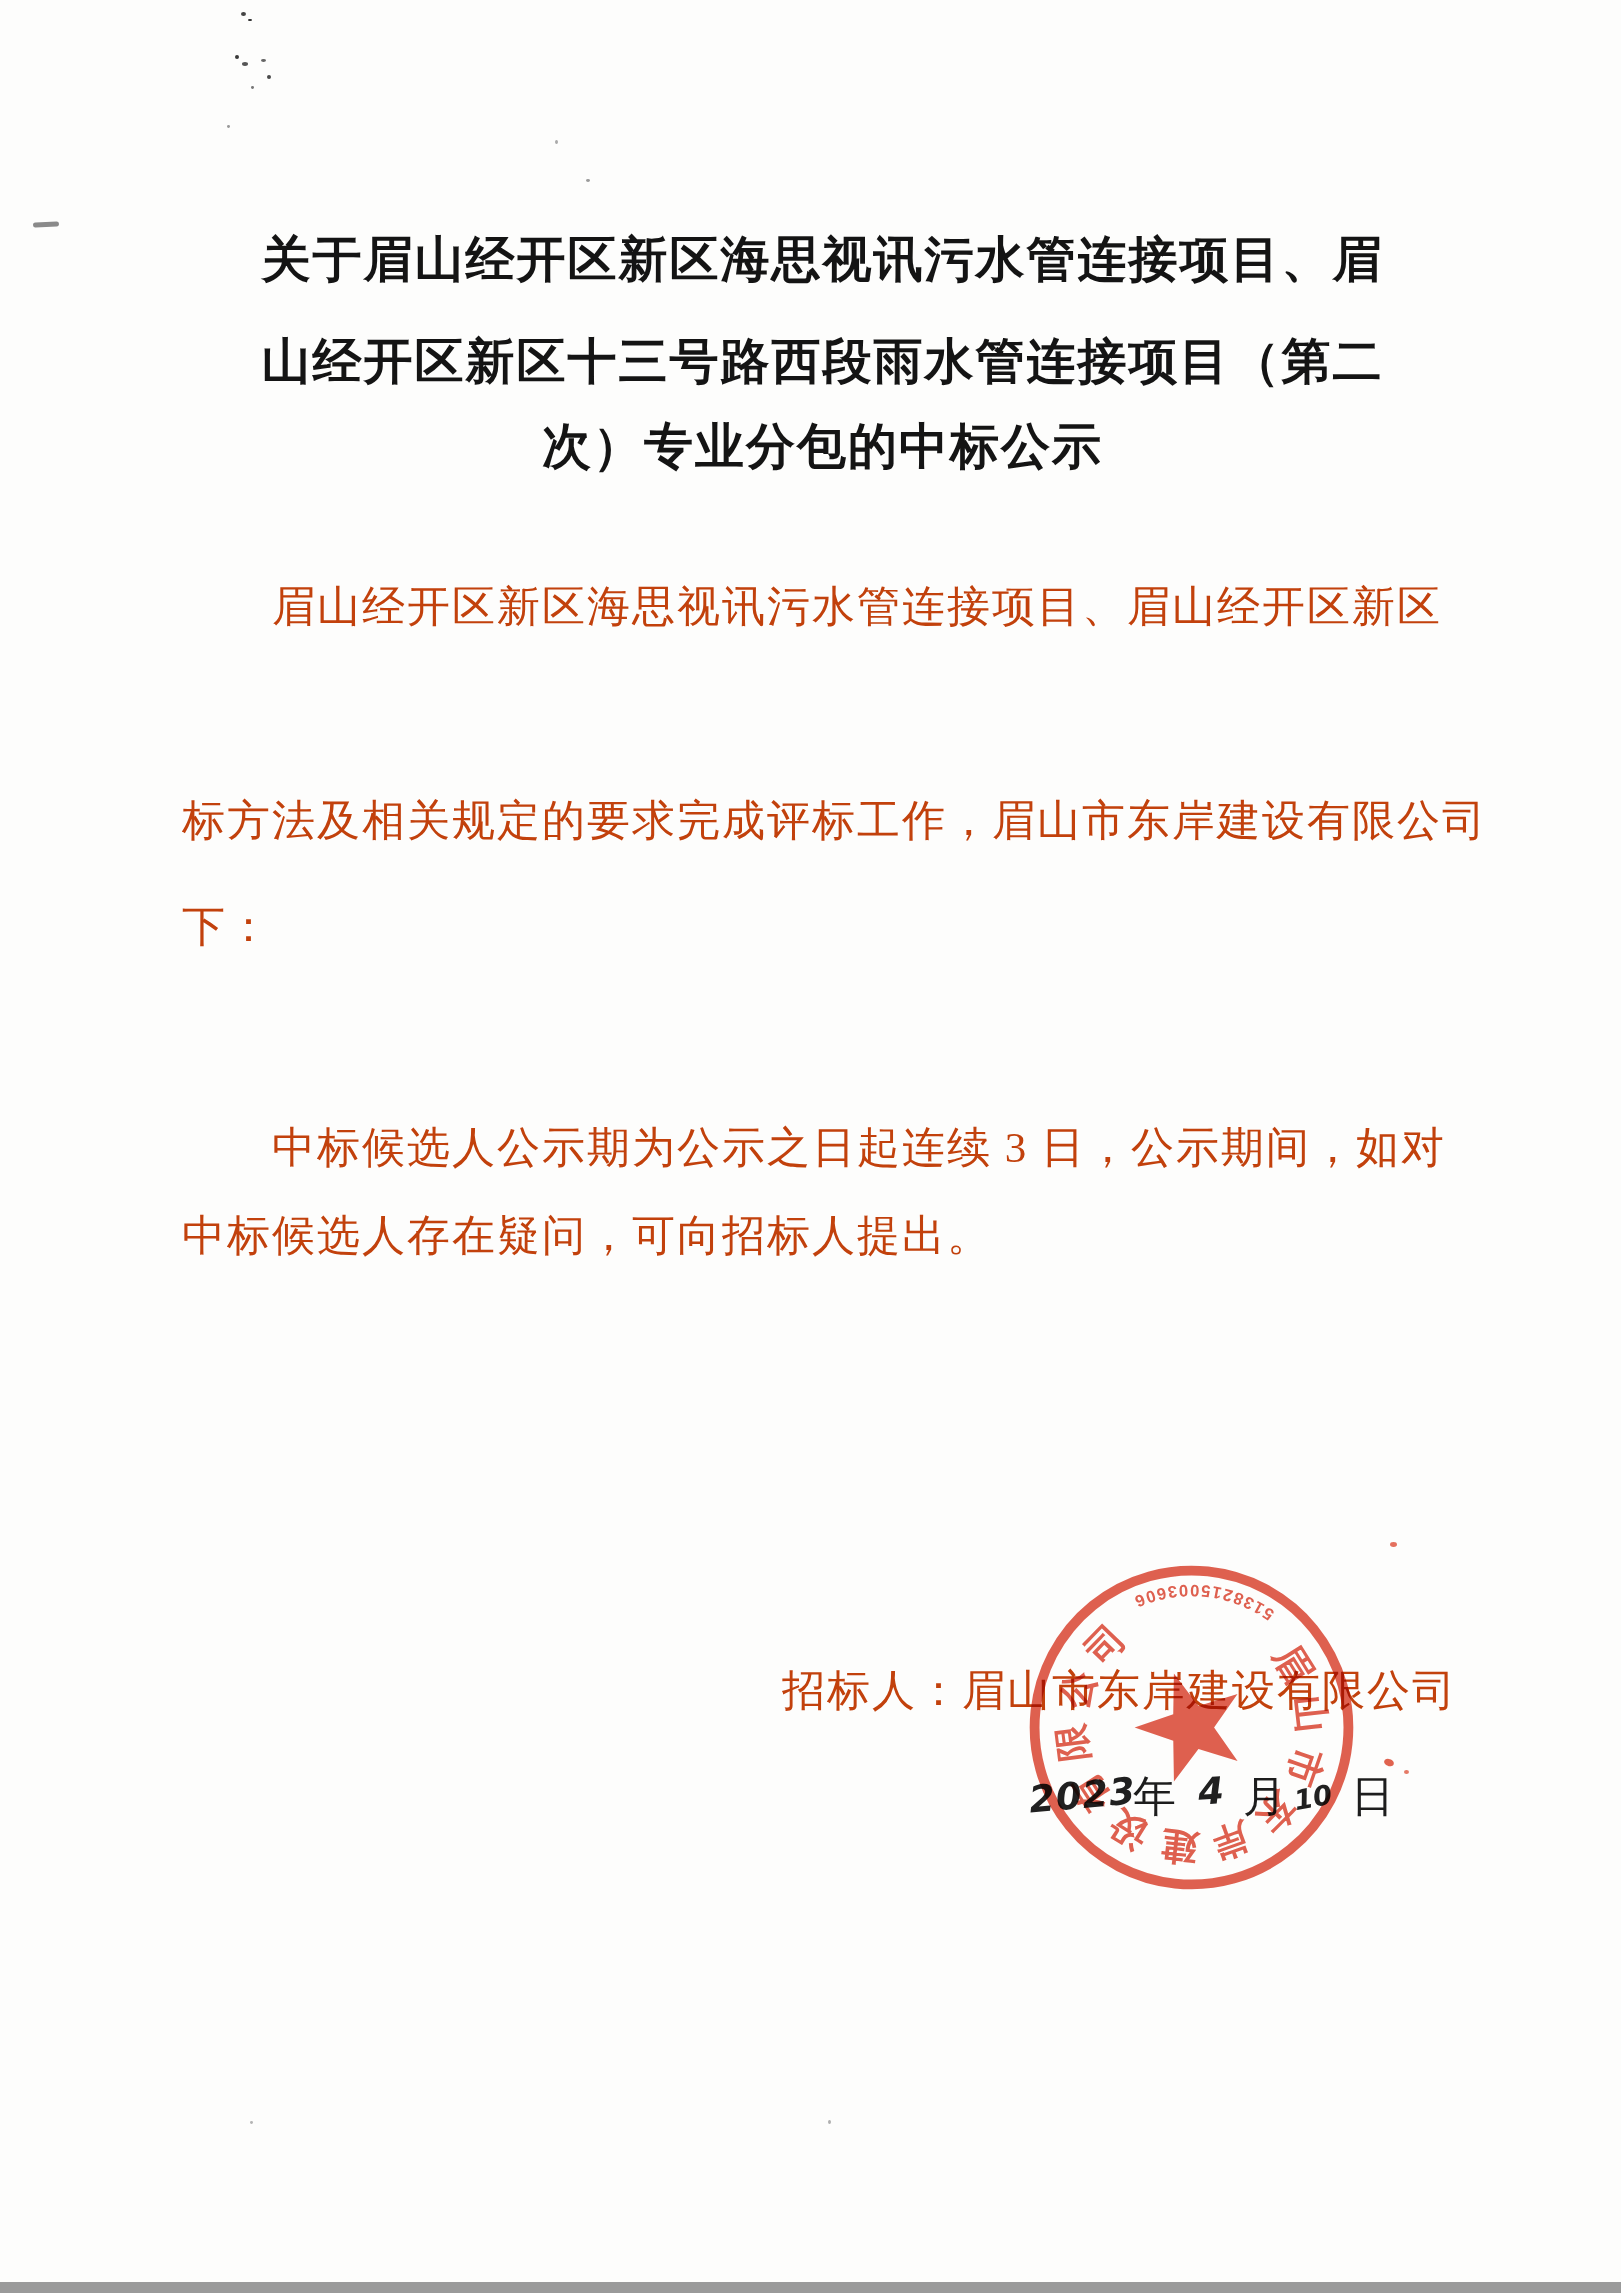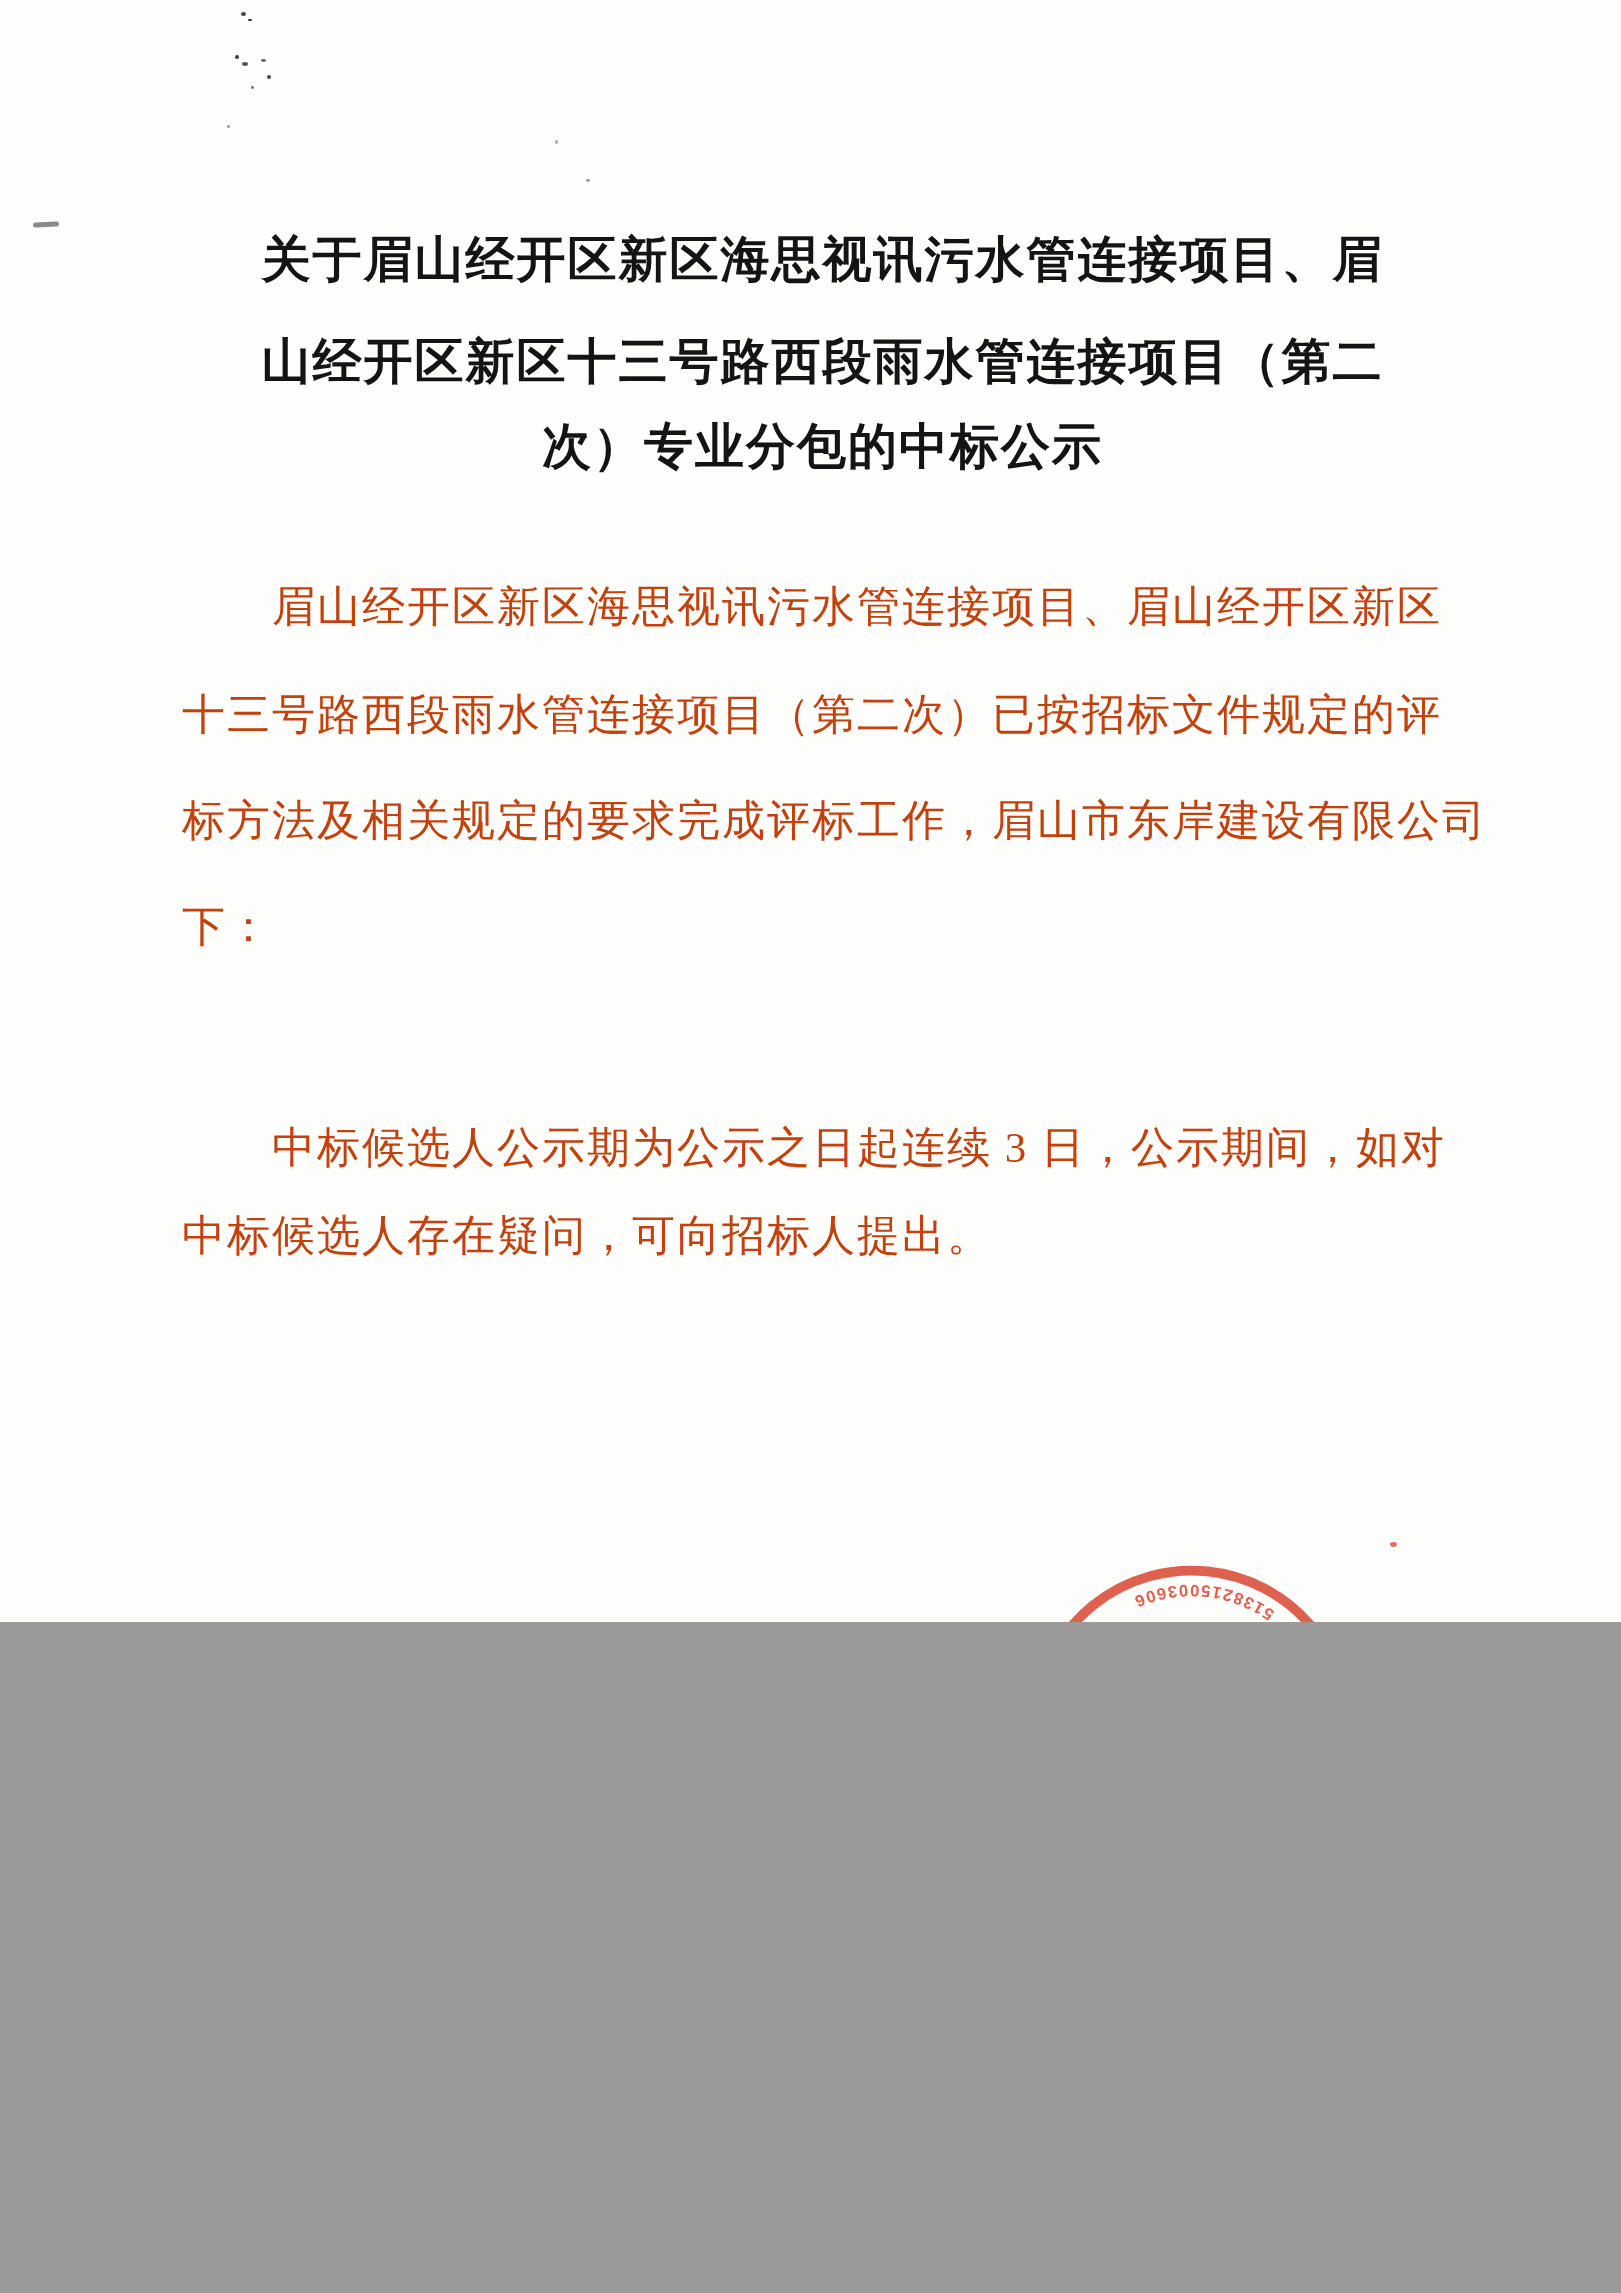--- a/index.html
+++ b/index.html
@@ -1,18 +1,18 @@
 <!DOCTYPE html>
 <html><head>
 <meta charset="utf-8">
 <style>
   html,body{margin:0;padding:0;background:#9a9a9a;}
   .page{
     position:relative;
-    width:1621px;height:1622px;
+    width:1621px;height:2282px;
     margin:0 auto;
     background:#fdfdfc;
     overflow:hidden;
     font-family:"Liberation Serif","DejaVu Serif",serif;
     color:#1f1f1f;
   }
   
   .title-line{
     position:absolute;left:23.5px;width:1598px;
     text-align:center;
@@ -89,21 +89,20 @@
   <span class="speck" style="left:828px;top:2120px;width:2.9px;height:3.9px;background:#b0b0b0;"></span>
   <span class="speck" style="left:1390px;top:1542px;width:6.9px;height:4.9px;background:#e4705e;"></span>
   <span class="speck" style="left:1384px;top:1759px;width:9.8px;height:6.9px;background:#e0634f;transform:rotate(18deg);"></span>
   <span class="speck" style="left:1404px;top:1770px;width:4.9px;height:3.9px;background:#e57a66;"></span>
 
   <div class="title-line" id="title-1">关于眉山经开区新区海思视讯污水管连接项目、眉</div>
   <div class="title-line" id="title-2">山经开区新区十三号路西段雨水管连接项目（第二</div>
   <div class="title-line" id="title-3">次）专业分包的中标公示</div>
 
   <div class="bline" id="p1l1">眉山经开区新区海思视讯污水管连接项目、眉山经开区新区</div>
-  <div class="bline" id="p1l2">十三号路西段雨水管连接项目（第二次）已按招标文件规定的评</div>
   <div class="bline" id="p1l3">标方法及相关规定的要求完成评标工作，眉山市东岸建设有限公司</div>
   <div class="bline" id="p1l4">下：</div>
 
 
   <div class="bline" id="p3l1">中标候选人公示期为公示之日起连续 3 日，公示期间，如对</div>
   <div class="bline" id="p3l2">中标候选人存在疑问，可向招标人提出。</div>
 
 
   <div class="bline" id="sig">招标人：眉山市东岸建设有限公司</div>
 

